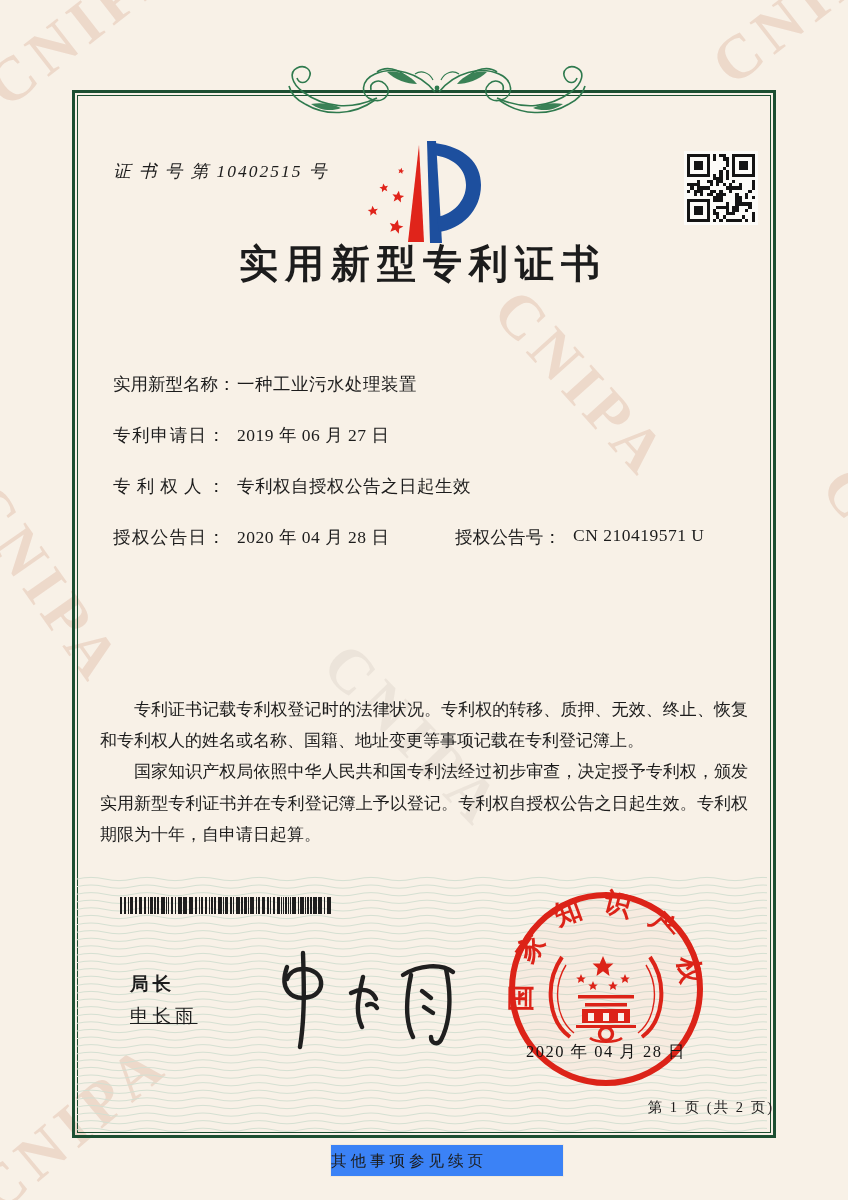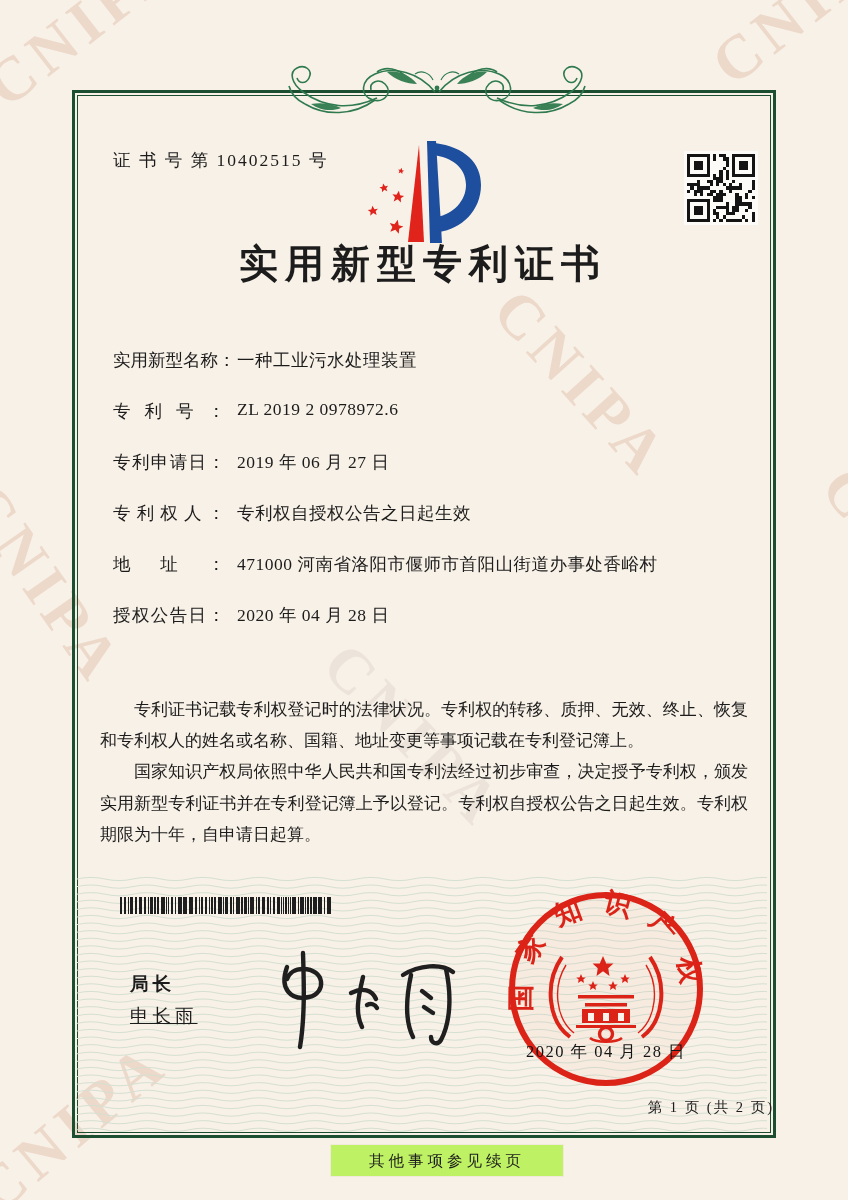--- a/index.html
+++ b/index.html
@@ -29,49 +29,49 @@
     position:absolute;left:72px;top:90px;width:698px;height:1042px;
     border:3px solid #1c4f32;z-index:1;
   }
   .frame-inner{
     position:absolute;inset:2px;
     border:1px solid #1c4f32;
   }
   .ornament{left:287px;top:58px;z-index:2;}
   .waves{left:77px;top:876px;z-index:1;}
   
-  .cert-number{left:113px;top:148px;font-size:17.5px;letter-spacing:2px;z-index:2;}
+  .cert-number{left:113px;top:159px;font-size:17.5px;letter-spacing:2px;z-index:2;font-style:italic;}
   .logo{left:347px;top:137px;z-index:2;}
   .qr{left:684px;top:151px;z-index:2;background:#fcfbf8;}
   .title{
     left:72px;top:237px;width:702px;text-align:center;
     font-size:39px;font-weight:700;letter-spacing:7px;z-index:2;
   }
   
-  .fields{left:113px;top:348px;width:600px;z-index:2;font-size:17.5px;}
+  .fields{left:113px;top:372px;width:600px;z-index:2;font-size:17.5px;}
   .field-row{height:22px;margin-bottom:29px;position:relative;white-space:nowrap;}
   .f-label{display:inline-block;width:112px;text-align:justify;text-align-last:justify;vertical-align:top;}
   .f-value{margin-left:12px;letter-spacing:0.5px;}
   .grant{position:absolute;left:342px;top:0;}
   .grant .f-label{width:106px;}
   
   .paras{left:100px;top:694px;width:648px;z-index:2;
     font-size:17px;line-height:31.2px;text-align:justify;}
   .paras p{margin:0;text-indent:2em;}
   
   .barcode{left:120px;top:897px;z-index:2;}
   .signer-title{left:130px;top:971px;font-size:18.5px;letter-spacing:4px;z-index:2;font-weight:bold;}
   .signer-name{left:130px;top:1003px;font-size:18.5px;letter-spacing:4px;z-index:2;text-decoration:underline;}
   .signature{left:245px;top:943px;z-index:2;}
   .seal{left:500px;top:885px;z-index:3;}
   .page-indicator{left:72px;top:1098px;width:702px;text-align:right;
     font-size:14.5px;letter-spacing:2px;z-index:2;}
   .continuation{
     left:330px;top:1144px;width:232px;height:31px;line-height:31px;
-    background:#bef264;border:1px solid #f1e9dc;text-align:center;
+    background:#3b82f6;border:1px solid #f1e9dc;text-align:left;
     font-size:15.5px;letter-spacing:4px;z-index:2;
   }
 </style>
 </head>
 <body>
 
 <div class="wm" style="left:-30px;top:-12px;transform:rotate(-38deg);">CNIPA</div>
 <div class="wm" style="left:696px;top:-34px;transform:rotate(-38deg);">CNIPA</div>
 <div class="wm" style="left:468px;top:348px;transform:rotate(48deg);">CNIPA</div>
 <div class="wm" style="left:-70px;top:548px;transform:rotate(55deg);">CNIPA</div>
@@ -372,33 +372,30 @@
     </g>
 </svg>
 
 <div class="abs title">实用新型专利证书</div>
 
 <div class="abs fields">
   <div class="field-row">
     <span class="f-label">实用新型名称：</span><span class="f-value">一种工业污水处理装置</span>
   </div>
   <div class="field-row">
-    <span class="f-label">专利号：</span><span class="f-value">ZL 2019 2 0978972.6</span>
-  </div>
-  <div class="field-row">
     <span class="f-label">专利申请日：</span><span class="f-value">2019 年 06 月 27 日</span>
   </div>
   <div class="field-row">
     <span class="f-label">专利权人：</span><span class="f-value">专利权自授权公告之日起生效</span>
   </div>
   <div class="field-row">
-    <span class="f-label">地址：</span><span class="f-value">471000 河南省洛阳市偃师市首阳山街道办事处香峪村</span>
-  </div>
-  <div class="field-row">
     <span class="f-label">授权公告日：</span><span class="f-value">2020 年 04 月 28 日</span>
+    <span class="grant">
+      <span class="f-label">授权公告号：</span><span class="f-value">CN 210419571 U</span>
+    </span>
   </div>
 </div>
 
 <div class="abs paras">
   <p>专利证书记载专利权登记时的法律状况。专利权的转移、质押、无效、终止、恢复和专利权人的姓名或名称、国籍、地址变更等事项记载在专利登记簿上。</p>
   <p>国家知识产权局依照中华人民共和国专利法经过初步审查，决定授予专利权，颁发实用新型专利证书并在专利登记簿上予以登记。专利权自授权公告之日起生效。专利权期限为十年，自申请日起算。</p>
 </div>
 
 <svg class="abs barcode" width="214" height="17" id="barcode">
     <rect x="0" y="0" width="2" height="17" fill="#1e1e1e"></rect>

